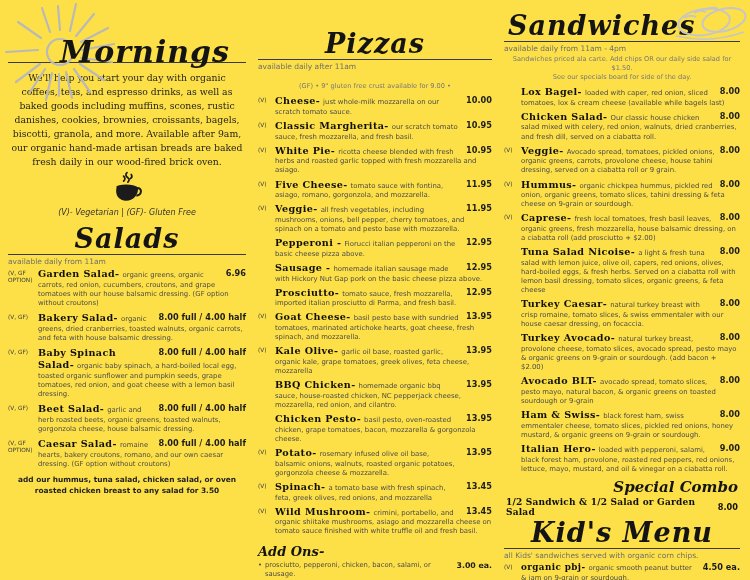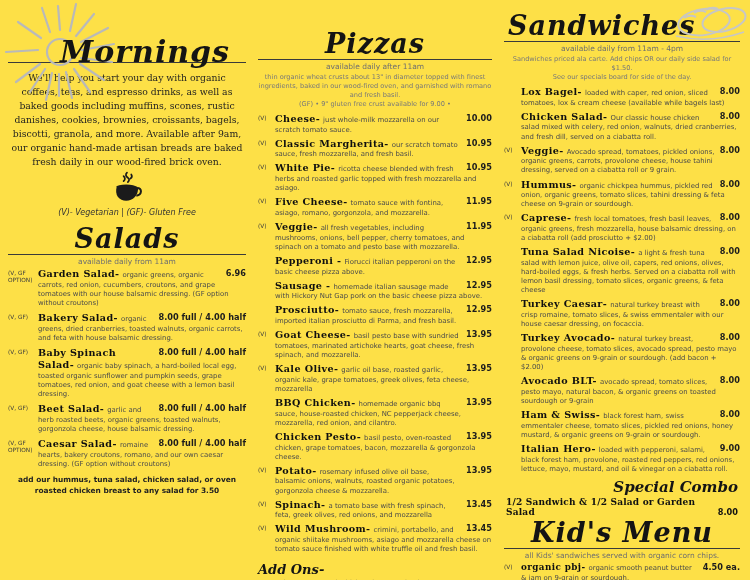--- a/index.html
+++ b/index.html
@@ -18,21 +18,21 @@
   .sec-head{
     position:relative;text-align:center;
     border-bottom:1.5px solid #3a3a3a;
     margin-bottom:2px;
   }
   .sec-title{
     font-family:"DejaVu Serif",serif;font-style:italic;font-weight:bold;
     font-size:27px;letter-spacing:1px;color:#141414;line-height:1.05;
     display:inline-block;padding:0 4px 1px 4px;
   }
-  .avail{text-align:center;color:#6f6f6f;font-size:7.5px;margin:1px 0 2px 0;}
+  .avail{text-align:left;color:#6f6f6f;font-size:7.5px;margin:1px 0 2px 0;}
   .note{text-align:center;color:#787878;font-size:6.6px;line-height:1.35;margin:0 0 4px 0;}
 
   
   .menu-item{position:relative;padding-left:30px;margin-bottom:4px;font-size:6.9px;line-height:1.32;color:#4a4a4a;}
   .menu-item .tag{position:absolute;left:0;top:2px;width:27px;font-size:5.8px;color:#3c3c3c;line-height:1.2;}
   .menu-item .price{float:right;margin-left:5px;font-size:8.2px;font-weight:bold;color:#1d1d1d;white-space:nowrap;}
   .menu-item .name{font-family:"DejaVu Serif",serif;font-weight:bold;font-size:9.6px;color:#101010;letter-spacing:.4px;margin-right:3px;}
   .tight .menu-item{margin-bottom:3px;padding-left:17px;}
   .tight .menu-item .tag{width:15px;}
 
@@ -56,21 +56,21 @@
   .addon::before{content:"•";position:absolute;left:0;top:0;color:#4a4a4a;}
   .addon .price{float:right;margin-left:5px;font-size:7.8px;font-weight:bold;color:#1d1d1d;}
 
   
   .bread{position:absolute;right:-8px;top:-14px;}
   .sand-head .sec-title{margin-right:46px;}
 
   
   .combo{margin:4px 2px 2px 2px;}
   .combo-title{text-align:right;font-family:"DejaVu Serif",serif;font-style:italic;font-weight:bold;font-size:15px;color:#141414;}
-  .combo-row{display:flex;align-items:flex-end;font-size:9px;font-weight:bold;color:#111;margin-top:1px;}
+  .combo-row{display:flex;align-items:center;font-size:9px;font-weight:bold;color:#111;margin-top:1px;}
   .combo-row .combo-text{flex:1;letter-spacing:.2px;font-family:"DejaVu Serif",serif;}
   .combo-row .price{font-size:8.2px;}
 
   
   .kids .menu-item{margin-bottom:3px;}
   .kids .menu-item .name{font-size:8.8px;}
   .kids-wrap{position:relative;}
   .kids-content{position:relative;z-index:1;}
 </style>
 </head>
@@ -155,21 +155,21 @@
       </p>
     </div>
   </div>
 
   <div class="col col-mid tight">
     <div class="sec-head">
       <span class="sec-title">Pizzas</span>
     </div>
     <p class="avail">available daily after 11am</p>
     <p class="note">
-      <span>thin organic wheat crusts about 13" in diameter topped with finest ingredients, baked in our wood-fired oven, and garnished with romano and fresh basil.</span><br>
+      <br>
       <span>(GF) • 9" gluten free crust available for 9.00 •</span>
     </p>
     <div>
         <div class="menu-item">
         <span class="price">10.00</span>
         <span class="tag">(V)</span>
         <span class="name">Cheese-</span><span class="desc">just whole-milk mozzarella on our scratch tomato sauce.</span>
       </div>
         <div class="menu-item">
         <span class="price">10.95</span>

